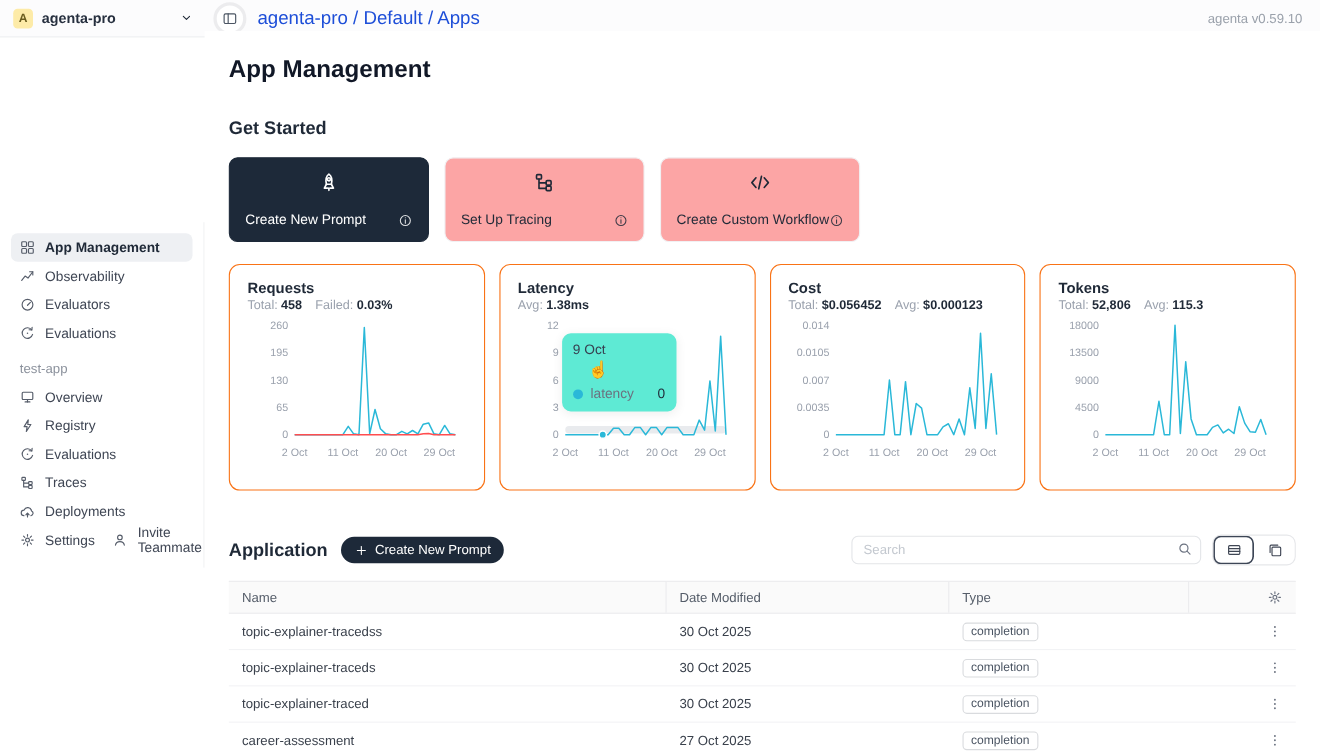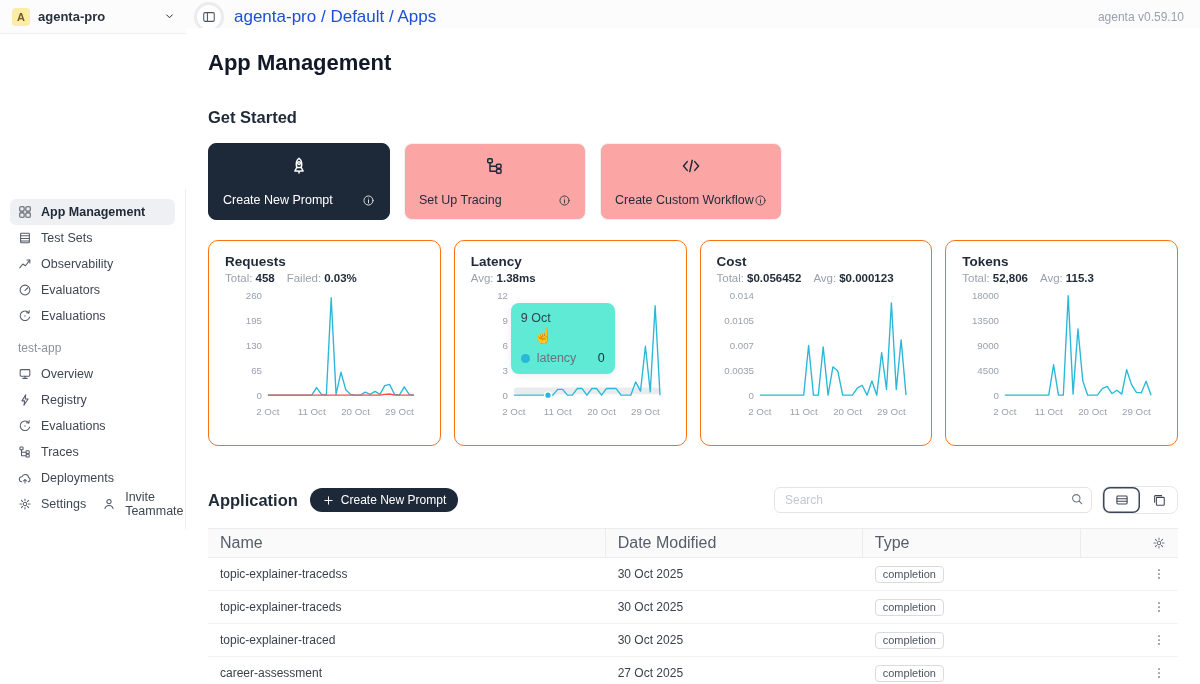--- a/index.html
+++ b/index.html
@@ -81,21 +81,21 @@
   .search-box input::placeholder { color:#c3c8cf; }
   .search-box .icon { position:absolute; right:8px; top:5px; color:#6b7280; }
   .view-toggle { display:flex; border:1px solid #e6e7ea; border-radius:8px; background:#fff; }
   .view-btn { width:37px; height:26px; display:grid; place-items:center; color:#3f4654;
     background:transparent; border:none; cursor:pointer; border-radius:7px; }
   .view-btn.selected { box-shadow:inset 0 0 0 1.5px #3d4656; }
 
   .table { margin-top:14px; }
   .thead, .trow { display:grid; grid-template-columns:41% 26.5% 22.5% 1fr; align-items:center; }
   .thead { height:30px; background:#fafafa; border-top:1px solid #ececee; border-bottom:1px solid #ececee;
-    font-size:16px; font-weight:500; color:#555d69; }
+    font-size:12px; font-weight:500; color:#555d69; }
   .thead > div { padding:0 12px; height:100%; display:flex; align-items:center; border-right:1px solid #ececee; }
   .thead > div:last-child { border-right:none; justify-content:flex-end; color:#6b7280; }
   .trow { height:33px; border-bottom:1px solid #f2f3f5; font-size:12px; color:#3a414c; cursor:pointer; }
   .trow > div { padding:0 12px; }
   .chip { display:inline-block; border:1px solid #d9dbde; border-radius:4px; padding:1.5px 7px;
     font-size:11px; color:#4b5563; background:#fff; }
   .kebab { display:flex; justify-content:flex-end; color:#6b7280; cursor:pointer; }
 </style>
 </head>
 <body>
@@ -129,31 +129,20 @@
         <div class="side-item selected">
           <span class="icon i14">
             <svg xmlns="http://www.w3.org/2000/svg" viewBox="0 0 16 16" fill="none" stroke="currentColor" stroke-width="1.2" stroke-linecap="round" stroke-linejoin="round">
               <rect x="2" y="2" width="5" height="5" rx="1"></rect>
               <rect x="9" y="2" width="5" height="5" rx="1"></rect>
               <rect x="2" y="9" width="5" height="5" rx="1"></rect>
               <rect x="9" y="9" width="5" height="5" rx="1"></rect>
             </svg>
           </span>
           <span>App Management</span>
-        </div>
-        <div class="side-item">
-          <span class="icon i14">
-            <svg xmlns="http://www.w3.org/2000/svg" viewBox="0 0 16 16" fill="none" stroke="currentColor" stroke-width="1.2" stroke-linecap="round" stroke-linejoin="round">
-              <rect x="3" y="2.5" width="10" height="11" rx="1"></rect>
-              <line x1="3" y1="5.5" x2="13" y2="5.5"></line>
-              <line x1="3" y1="8.5" x2="13" y2="8.5"></line>
-              <line x1="3" y1="11.5" x2="13" y2="11.5"></line>
-            </svg>
-          </span>
-          <span>Test Sets</span>
         </div>
         <div class="side-item">
           <span class="icon i14">
             <svg xmlns="http://www.w3.org/2000/svg" viewBox="0 0 16 16" fill="none" stroke="currentColor" stroke-width="1.2" stroke-linecap="round" stroke-linejoin="round">
               <polyline points="2,12.5 5.5,8 8.5,10 13.5,3.5"></polyline>
               <polyline points="10.2,3.5 13.5,3.5 13.5,6.8"></polyline>
             </svg>
           </span>
           <span>Observability</span>
         </div>

